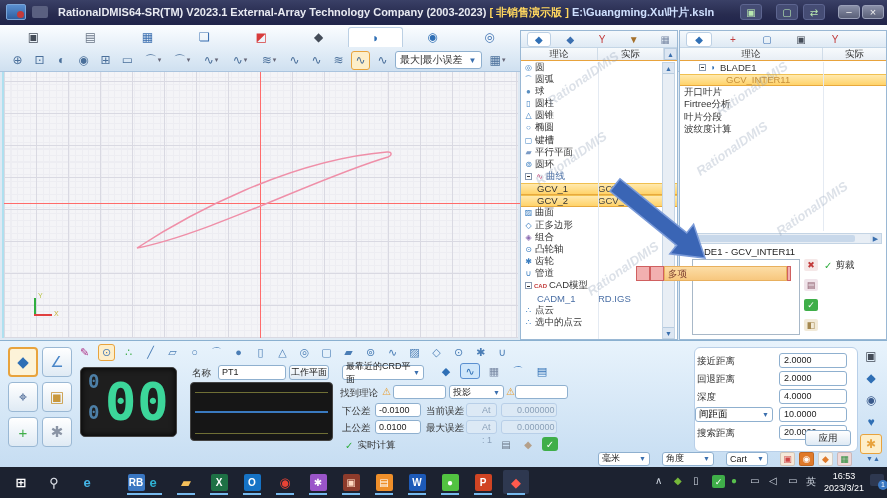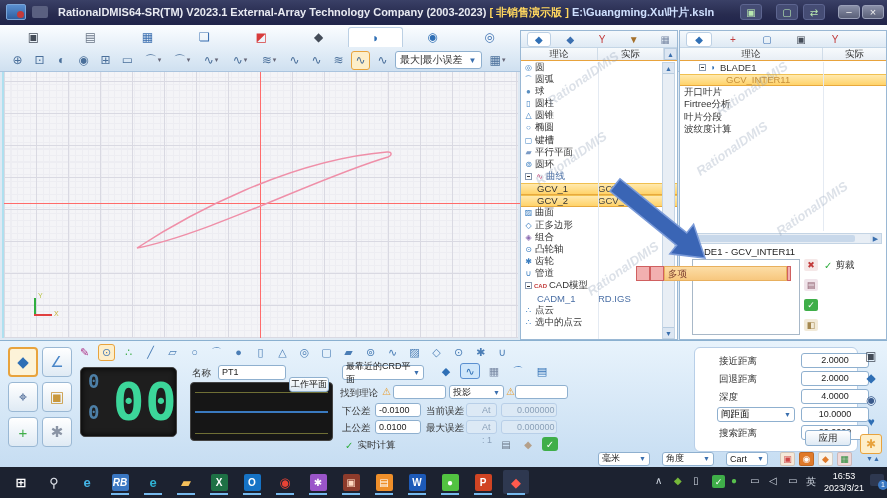--- a/index.html
+++ b/index.html
@@ -117,21 +117,21 @@
   #geomtools { position:absolute; left:76px; top:2px; height:18px; display:flex; gap:5px; align-items:center; }
   #geomtools .tbtn { width:17px; height:17px; font-size:11px; color:#4a7db5; }
   .dockbtn { position:absolute; width:30px; height:30px; background:linear-gradient(#ffffff,#dfeaf4);
     border:1px solid #9ab8d4; border-radius:4px; display:flex; align-items:center; justify-content:center; font-size:15px; }
   .dockbtn.active { border:2px solid #e8a33d; background:#fdf3d8; }
   #counter { position:absolute; left:80px; top:26px; width:97px; height:70px; background:#1e1e1e;
     border-radius:5px; border:1px solid #444; box-shadow:inset 0 0 6px #000; }
   #counter .sm { position:absolute; left:7px; color:#4d7fa6; font-family:"DejaVu Sans Mono",monospace; font-size:19px; font-weight:bold; }
   #counter .sm.t { top:2px; } #counter .sm.b { top:33px; }
   #counter .big { position:absolute; left:24px; top:4px; color:#3cd69a; font-family:"DejaVu Sans Mono",monospace;
-    font-size:52px; font-weight:bold; letter-spacing:1px; line-height:60px;margin-left:8px; }
+    font-size:52px; font-weight:bold; letter-spacing:1px; line-height:60px; }
   #graphbox { position:absolute; left:190px; top:41px; width:143px; height:59px; background:#161616;
     border-radius:4px; border:1px solid #444; }
   #graphbox .gl { position:absolute; left:4px; right:4px; height:1px; }
   .flabel { position:absolute; font-size:9.5px; color:#333; }
   .finput { position:absolute; background:#fff; border:1px solid #8fb0cf; border-radius:3px;
     font-size:9px; color:#222; padding:0 3px; line-height:13px; }
   .finput.dis { background:#dce9f5; border-color:#b8cfe8; color:#8aa0b8;padding-left:15px; }
   .fbtn { position:absolute; background:linear-gradient(#ffffff,#dfeaf4); border:1px solid #8fb0cf;
     border-radius:3px; font-size:9px; color:#222; text-align:center; }
   .fdd { position:absolute; background:#fff; border:1px solid #8fb0cf; border-radius:3px; font-size:9px;
@@ -141,21 +141,21 @@
   #crdicons { position:absolute; left:436px; top:22px; display:flex; gap:4px; }
   #crdicons .tbtn { width:20px; height:16px; font-size:11px; }
   #crdicons .tbtn.active { border:1px solid #5a8fd0; background:#cfe6fa; }
   #rowicons { position:absolute; left:498px; top:96px; display:flex; gap:6px; }
   #rowicons .tbtn { width:16px; height:14px; font-size:10px; }
   #realtime { position:absolute; left:345px; top:98px; font-size:9.5px; color:#333; display:flex; gap:4px; align-items:center; }
   #realtime .ck { color:#2fae3f; font-size:10px; }
 
   #parampanel { position:absolute; left:694px; top:6px; width:164px; height:105px; background:#fff;
     border:1px solid #b8cfe8; border-radius:6px; }
-  .prow { position:absolute; left:22px; width:152px; height:15px;text-align:center; }
+  .prow { position:absolute; left:0; width:152px; height:15px; }
   .prow .plbl { position:absolute; left:2px; top:2px; font-size:9.5px; color:#333; }
   .prow .pdd { position:absolute; left:0; top:0; width:78px; height:15px; background:#fff; border:1px solid #8fb0cf;
     border-radius:3px; font-size:9.5px; display:flex; align-items:center; justify-content:space-between; padding:0 3px; }
   .prow .pdd .car { font-size:7px; color:#3a6fae; }
   .prow .pval { position:absolute; right:0; top:0; width:68px; height:15px; background:#fff; border:1px solid #8fb0cf;
     border-radius:3px; font-size:9px; color:#222; padding:1px 4px; }
   #applybtn { position:absolute; right:6px; bottom:5px; width:46px; height:16px; background:linear-gradient(#ffffff,#dfeaf4);
     border:1px solid #8fb0cf; border-radius:3px; font-size:9.5px; text-align:center; line-height:14px; color:#222; }
 
   #rightstrip { position:absolute; left:860px; top:4px; width:26px; height:112px; }
@@ -602,21 +602,21 @@
       <div class="big">00</div>
     </div>
     <div id="graphbox">
       <div class="gl" style="top:9px;background:#6f6f35"></div>
       <div class="gl" style="top:28px;background:#3a7abf;height:2px"></div>
       <div class="gl" style="top:50px;background:#6f6f35"></div>
     </div>
 
     <span class="flabel" style="left:192px;top:26px">名称</span>
     <div class="finput" style="left:218px;top:24px;width:68px;height:15px">PT1</div>
-    <div class="fbtn" style="left:289px;top:36px;width:40px;height:15px;line-height:13px">工作平面</div>
+    <div class="fbtn" style="left:289px;top:24px;width:40px;height:15px;line-height:13px">工作平面</div>
     <div class="fdd" style="left:342px;top:24px;width:82px;height:15px">
       <span>最靠近的CRD平面</span>
         <span class="car">▼</span>
     </div>
     <div id="crdicons">
         <span class="tbtn">
           <span class="glyph" style="color: rgb(47, 111, 181);">◆</span>
         </span>
         <span class="tbtn active">
           <span class="glyph" style="color: rgb(47, 111, 181);">∿</span>
@@ -737,21 +737,21 @@
     <div id="apps">
         <div class="tile" style="left: 8px;">
           <span class="tg" style="color: rgb(255, 255, 255);">⊞</span>
         </div>
         <div class="tile" style="left: 41px;">
           <span class="tg" style="color: rgb(223, 227, 234);">⚲</span>
         </div>
         <div class="tile" style="left: 74px;">
           <span class="tg" style="color: rgb(69, 182, 232);">e</span>
         </div>
-        <div class="tile" style="left: 107px; font-style: italic;">
+        <div class="tile" style="left: 123px;">
           <span class="tgbg" style="color: rgb(255, 255, 255); background: rgb(58, 119, 194);">RB</span>
           <div class="run"></div>
         </div>
         <div class="tile" style="left: 140px;">
           <span class="tg" style="color: rgb(47, 179, 212);">e</span>
           <div class="run"></div>
         </div>
         <div class="tile" style="left: 173px;">
           <span class="tg" style="color: rgb(245, 192, 90);">▰</span>
           <div class="run"></div>

